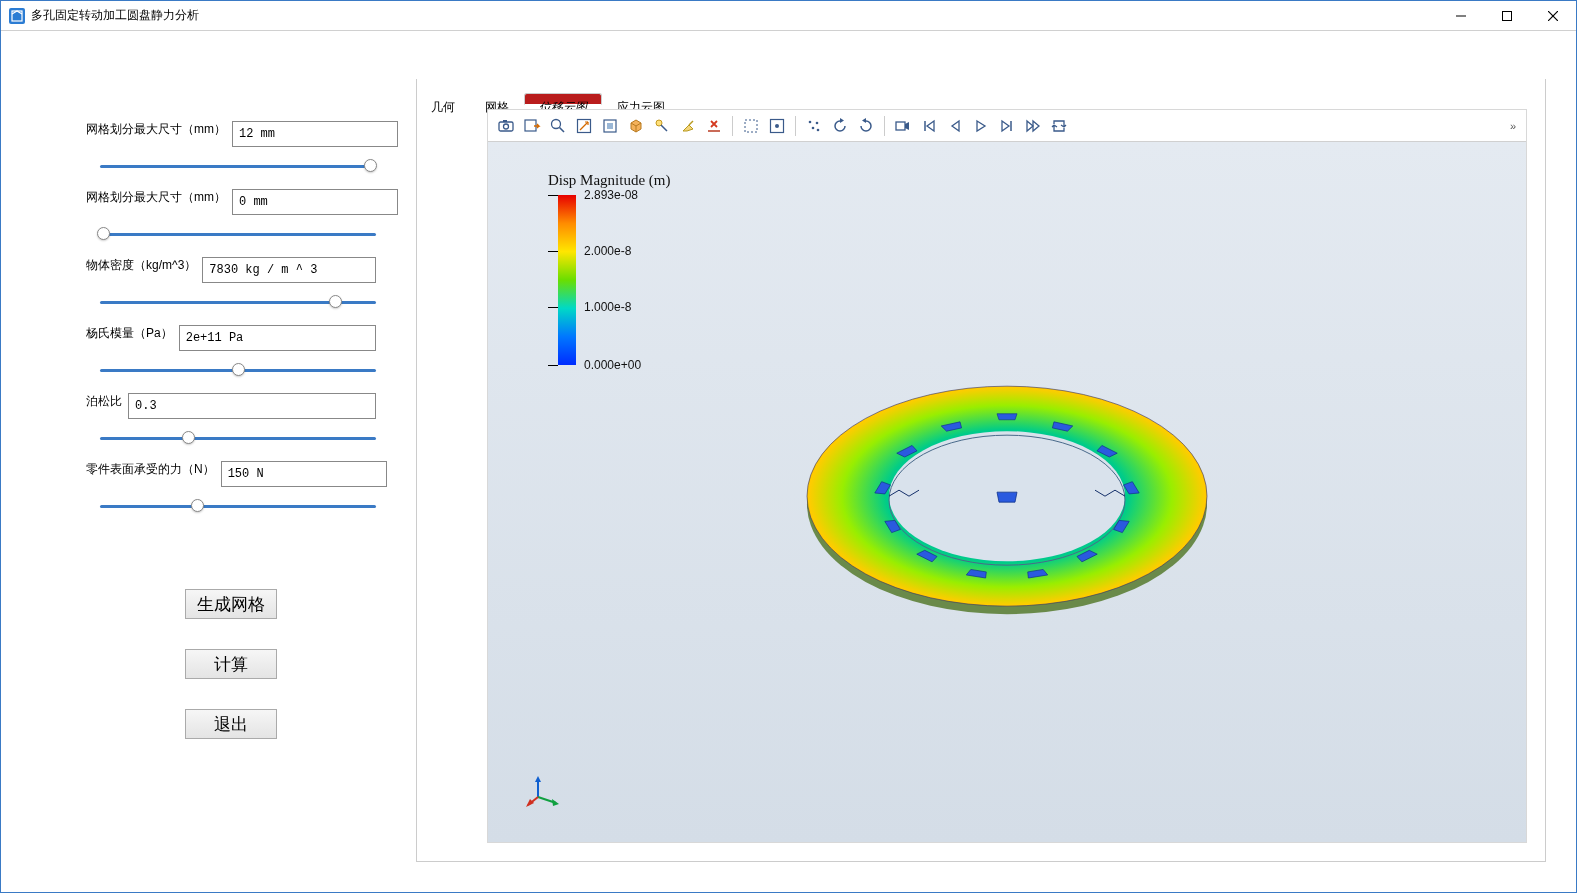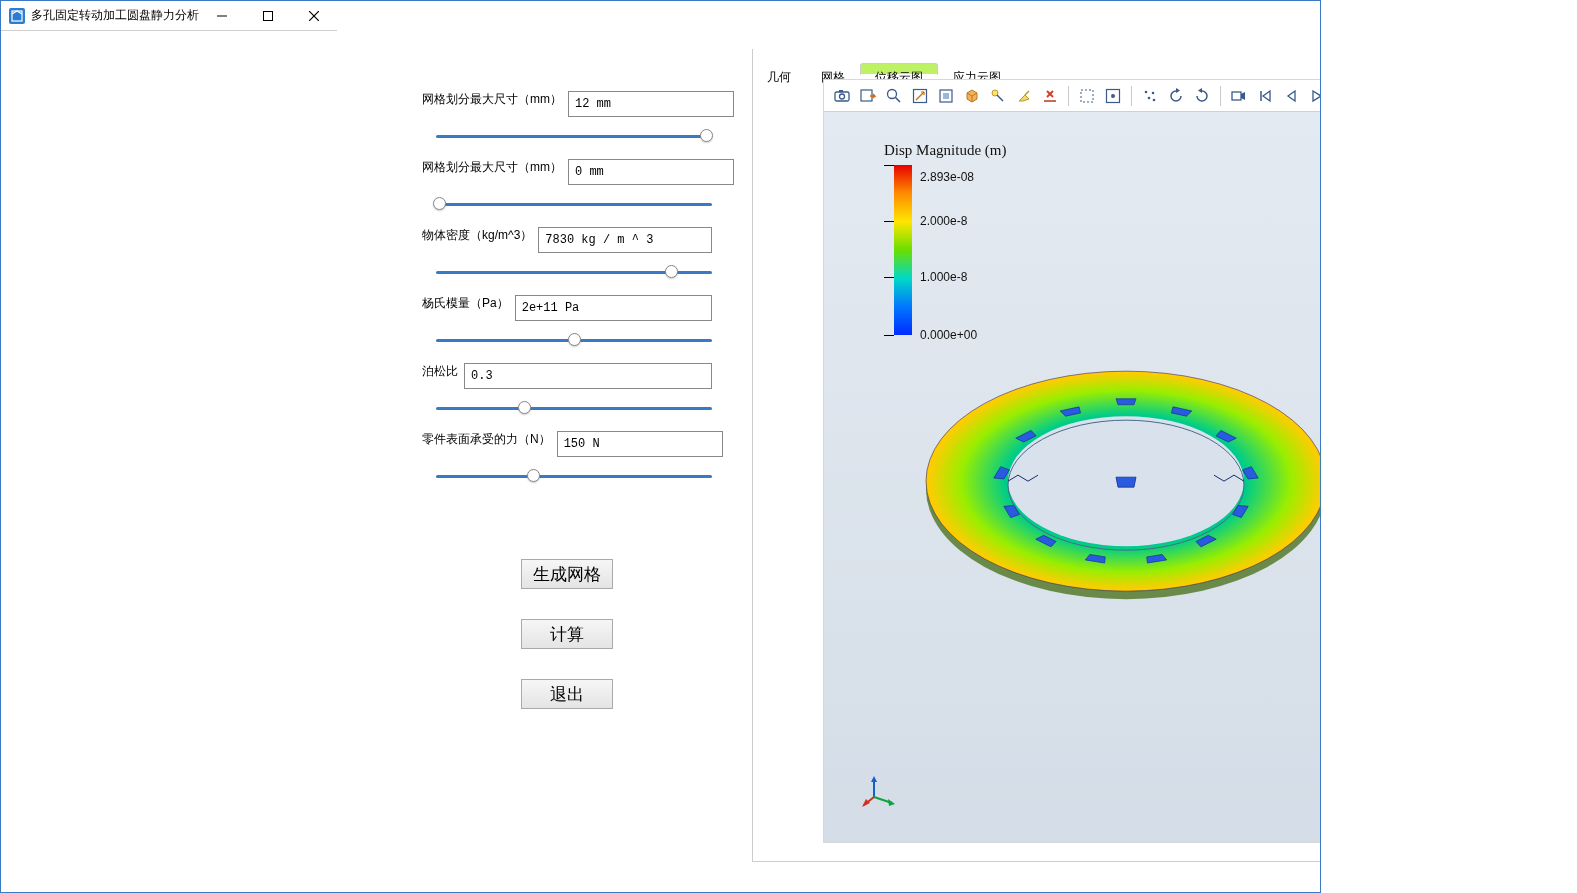--- a/index.html
+++ b/index.html
@@ -1,37 +1,37 @@
 <!DOCTYPE html>
 <html><head>
 <meta charset="utf-8">
 <style>
   * { box-sizing: border-box; }
   html, body { margin:0; padding:0; height:100%; font-family:"Microsoft YaHei","SimSun",Arial,sans-serif; font-size:12px; background:#fff; }
-  .window { width:1321px; height:893px; border:1px solid #3a7ac5; display:flex; flex-direction:row; }
+  .window { width:1577px; height:893px; border:1px solid #3a7ac5; display:flex; flex-direction:column; }
   .titlebar { height:30px; background:#fff; display:flex; align-items:center; border-bottom:1px solid #d0d0d0; }
   .titlebar-icon { width:16px; height:16px; margin:0 6px 0 8px; background:#2b7cd3; display:flex; align-items:center; justify-content:center; border-radius:2px; }
   .titlebar-icon svg { width:12px; height:12px; }
   .title-text { flex:1; font-size:12px; color:#000; }
   .winbtns { display:flex; }
   .winbtn { width:46px; height:30px; display:flex; align-items:center; justify-content:center; color:#000; cursor:default; }
   .body { flex:1; display:flex; overflow:hidden; }
   .left-panel { width:415px; padding:90px 40px 20px 85px; display:flex; flex-direction:column; }
   .param-row { display:flex; align-items:flex-start; margin-bottom:6px; }
   .param-label { flex:0 0 auto; font-size:12px; color:#000; margin-right:6px; white-space:nowrap; }
   .param-input { flex:1; height:26px; border:1px solid #888; padding:2px 6px; font-family:"Courier New",monospace; font-size:12px; }
   .slider-track { position:relative; height:18px; margin:4px 0 14px 14px; }
   .slider-line { position:absolute; left:0; right:0; top:8px; height:3px; background:#3a7ac5; border-radius:2px; }
   .slider-thumb { position:absolute; top:2px; width:13px; height:13px; border-radius:50%; background:#fff; border:1px solid #888; box-shadow:0 1px 2px rgba(0,0,0,0.2); }
   .btns { margin-top:60px; display:flex; flex-direction:column; align-items:center; gap:30px; }
   .action-btn { width:92px; height:30px; background:linear-gradient(#f6f6f6,#e4e4e4); border:1px solid #aaa; font-size:17px; cursor:default; }
   .right-panel { flex:1; padding:20px 30px 30px 0; display:flex; flex-direction:column; }
   .tabs { display:flex; height:28px; }
   .tab { padding:5px 14px; border:1px solid transparent; font-size:12px; cursor:default; color:#000;margin-top:42px; }
-  .tab.active { border:1px solid #ccc; border-bottom:1px solid #fff; background:#bef264; border-radius:3px 3px 0 0; }
+  .tab.active { border:1px solid #ccc; border-bottom:1px solid #fff; background:#b91c1c; border-radius:3px 3px 0 0;font-style:italic; }
   .viewer-frame { flex:1; border:1px solid #ccc; border-top:none; display:flex; flex-direction:column; padding:30px 18px 18px 70px; }
   .viewer-inner { flex:1; display:flex; flex-direction:column; border:1px solid #d8d8d8; }
   .toolbar { height:32px; background:#fff; border-bottom:1px solid #d0d0d0; display:flex; align-items:center; padding:0 6px; gap:2px; }
   .tbtn { width:24px; height:24px; display:flex; align-items:center; justify-content:center; border:1px solid transparent; cursor:default; position:relative; }
   .tsep { width:1px; height:20px; background:#ccc; margin:0 4px; }
   .tspacer { flex:1; }
   .chevrons { font-size:11px; color:#555; padding-right:4px; }
   .canvas { flex:1; position:relative; background:linear-gradient(#e4eaf1,#d4dde7); overflow:hidden; }
   .legend { position:absolute; left:60px; top:30px; font-family:Arial,sans-serif; color:#111; }
   .legend-title { font-size:15px; margin-bottom:6px;font-family:Liberation Serif, serif; }
@@ -292,21 +292,21 @@
                 <div style="position:relative;height:170px;">
                   <div class="legend-bar"></div>
                   <div class="legend-ticks" style="position:absolute;left:0;top:0;height:170px;">
                     <div class="tick" style="top:0"></div>
                     <div class="tick" style="top:33%"></div>
                     <div class="tick" style="top:66%"></div>
                     <div class="tick" style="top:100%"></div>
                   </div>
                 </div>
                 <div class="legend-labels" style="height:170px;">
-                  <span style="top:12px">2.893e-08</span>
+                  <span style="top:0">2.893e-08</span>
                   <span style="top:33%">2.000e-8</span>
                   <span style="top:66%">1.000e-8</span>
                   <span style="top:100%">0.000e+00</span>
                 </div>
               </div>
             </div>
 
             <div class="disc-wrap">
               <svg width="440" height="280" viewBox="0 0 440 280">
                 <defs>

